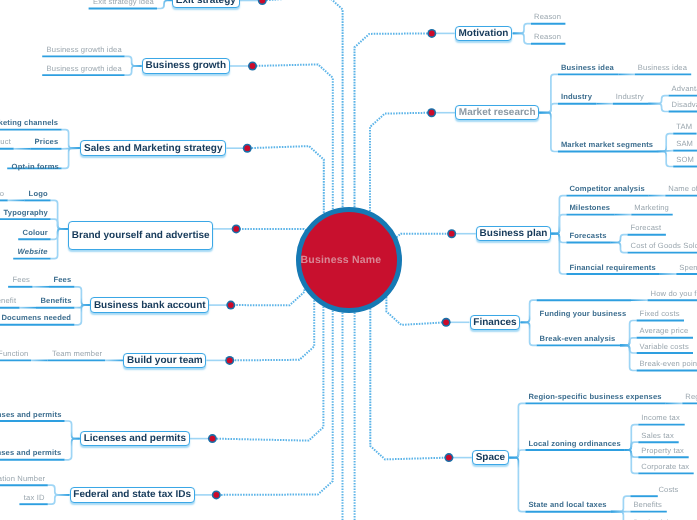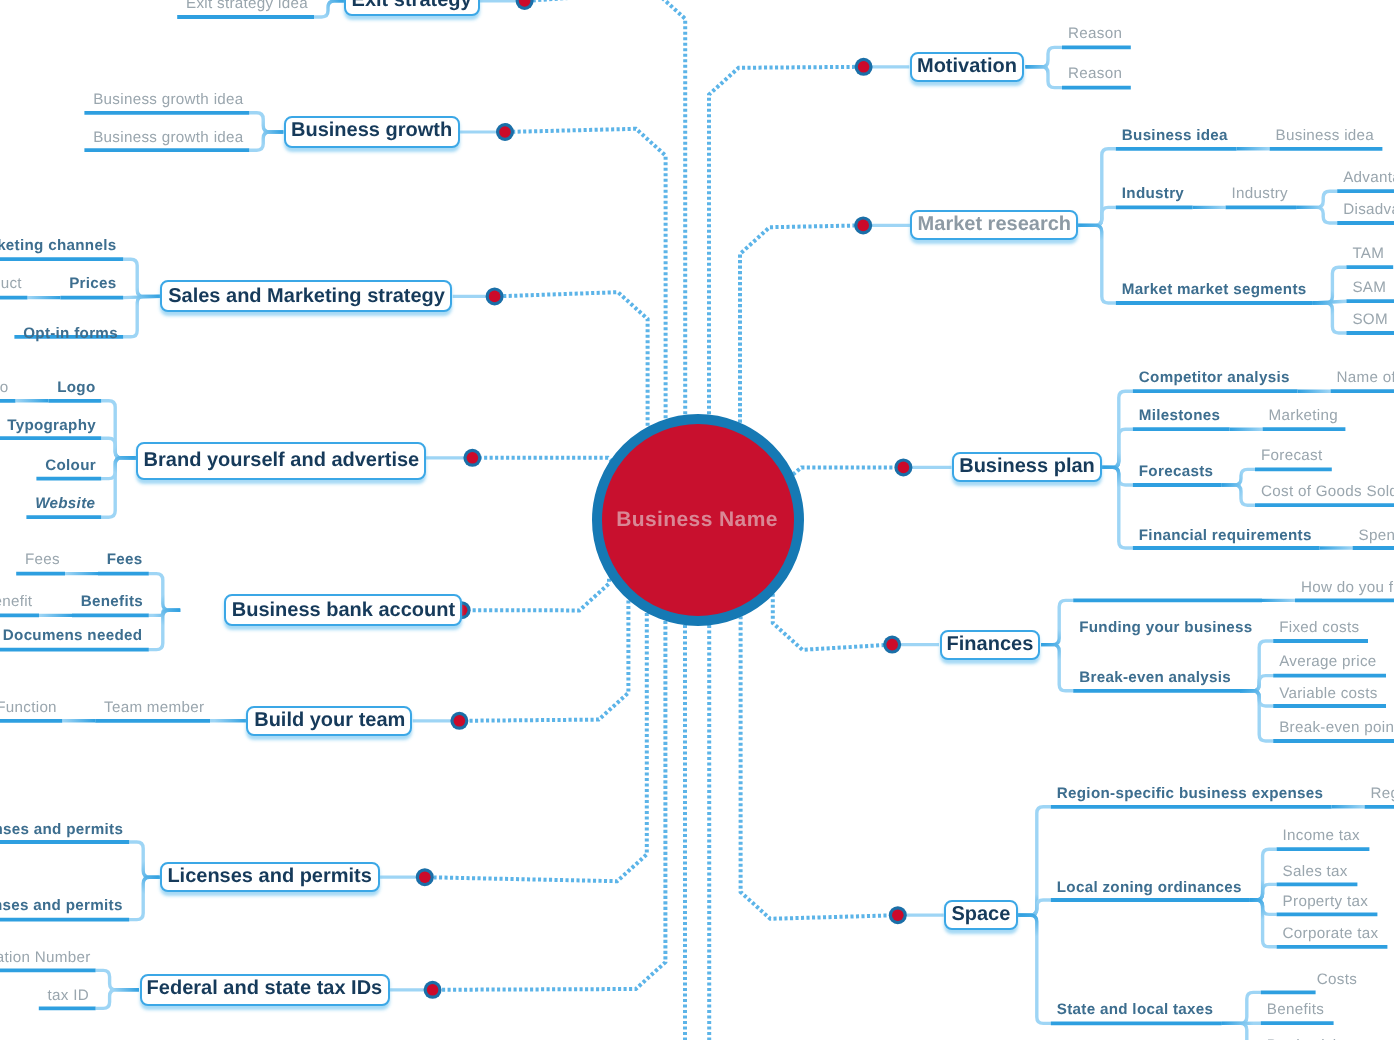--- a/index.html
+++ b/index.html
@@ -14,21 +14,21 @@
   display:flex;align-items:center;justify-content:center;color:#163a5a;
   font-size:10px;letter-spacing:0px;
   box-shadow:0 1.6px 1.6px rgba(116,196,240,0.65);}
 .mainbox.muted{color:#8d9aa4;}
 .sublabel{position:absolute;white-space:nowrap;font-size:7.6px;
   line-height:1;letter-spacing:0.15px;}
 .sublabel.sub{color:#3d6e8f;font-weight:bold;}
 .sublabel.leaf{color:#9aa6ae;font-weight:normal;}
 #center{position:absolute;border-radius:50%;background:#c8102e;
   box-sizing:border-box;border:5px solid #1679b4;
-  display:flex;align-items:center;justify-content:center;}
+  display:flex;align-items:center;}
 #center span{color:#d98795;font-weight:bold;font-size:10.5px;letter-spacing:0.2px;white-space:nowrap;}
 </style>
 </head>
 <body>
 
 <div id="stage">
   <svg id="wires" width="697" height="520">
       <defs>
         <linearGradient id="g0" gradientUnits="userSpaceOnUse" x1="512.7" y1="33.4" x2="531" y2="23.7">
           <stop offset="0" stop-color="#2e9fe0"></stop>
@@ -568,27 +568,27 @@
       <div class="mainbox" style="height: 15.6px; top: -7.3px; padding: 0px 2.8px; left: 172px;">Exit strategy</div>
       <div class="sublabel leaf" style="left: 93px; top: -1.9px;">Exit strategy idea</div>
       <div class="mainbox" style="height: 15.6px; top: 58.2px; padding: 0px 2.8px; left: 141.7px;">Business growth</div>
       <div class="sublabel leaf" style="left: 46.6px; top: 46px;">Business growth idea</div>
       <div class="sublabel leaf" style="left: 46.6px; top: 64.7px;">Business growth idea</div>
       <div class="mainbox" style="height: 15.6px; top: 140.4px; padding: 0px 2.8px; left: 80.3px;">Sales and Marketing strategy</div>
       <div class="sublabel sub" style="left: -15.4px; top: 119.2px;">Marketing channels</div>
       <div class="sublabel sub" style="left: 34.6px; top: 138.4px;">Prices</div>
       <div class="sublabel leaf" style="left: -16.3px; top: 138.4px;">Product</div>
       <div class="sublabel sub" style="left: 11.6px; top: 163px;">Opt-in forms</div>
-      <div class="mainbox" style="height: 19px; top: 221.1px; padding: 0px 2.8px; left: 68px;">Brand yourself and advertise</div>
+      <div class="mainbox" style="height: 29px; top: 221.1px; padding: 0px 2.8px; left: 68px;">Brand yourself and advertise</div>
       <div class="sublabel sub" style="left: 28.6px; top: 190px;">Logo</div>
       <div class="sublabel leaf" style="left: -13.3px; top: 190px;">Logo</div>
       <div class="sublabel sub" style="left: 3.6px; top: 208.7px;">Typography</div>
       <div class="sublabel sub" style="left: 22.6px; top: 228.9px;">Colour</div>
       <div class="sublabel sub" style="left: 17.6px; top: 248.2px; font-style: italic;">Website</div>
-      <div class="mainbox" style="height: 15.6px; top: 297.3px; padding: 0px 2.8px; left: 90.1px; margin-left: 22px;">Business bank account</div>
+      <div class="mainbox" style="height: 15.6px; top: 297.3px; padding: 0px 2.8px; left: 90.1px;">Business bank account</div>
       <div class="sublabel sub" style="left: 53.4px; top: 276.4px;">Fees</div>
       <div class="sublabel leaf" style="left: 12.5px; top: 276.4px;">Fees</div>
       <div class="sublabel sub" style="left: 40.4px; top: 297.3px;">Benefits</div>
       <div class="sublabel leaf" style="left: -8.5px; top: 297.3px;">Benefit</div>
       <div class="sublabel sub" style="left: 1.4px; top: 314.4px;">Documens needed</div>
       <div class="mainbox" style="height: 15.6px; top: 352.6px; padding: 0px 2.8px; left: 123.3px;">Build your team</div>
       <div class="sublabel leaf" style="left: 52px; top: 350px; text-align: right;">Team member</div>
       <div class="sublabel leaf" style="left: -1.9px; top: 350px;">Function</div>
       <div class="mainbox" style="height: 15.6px; top: 430.8px; padding: 0px 2.8px; left: 79.9px;">Licenses and permits</div>
       <div class="sublabel sub" style="left: -39.4px; top: 410.6px;">Local licenses and permits</div>

